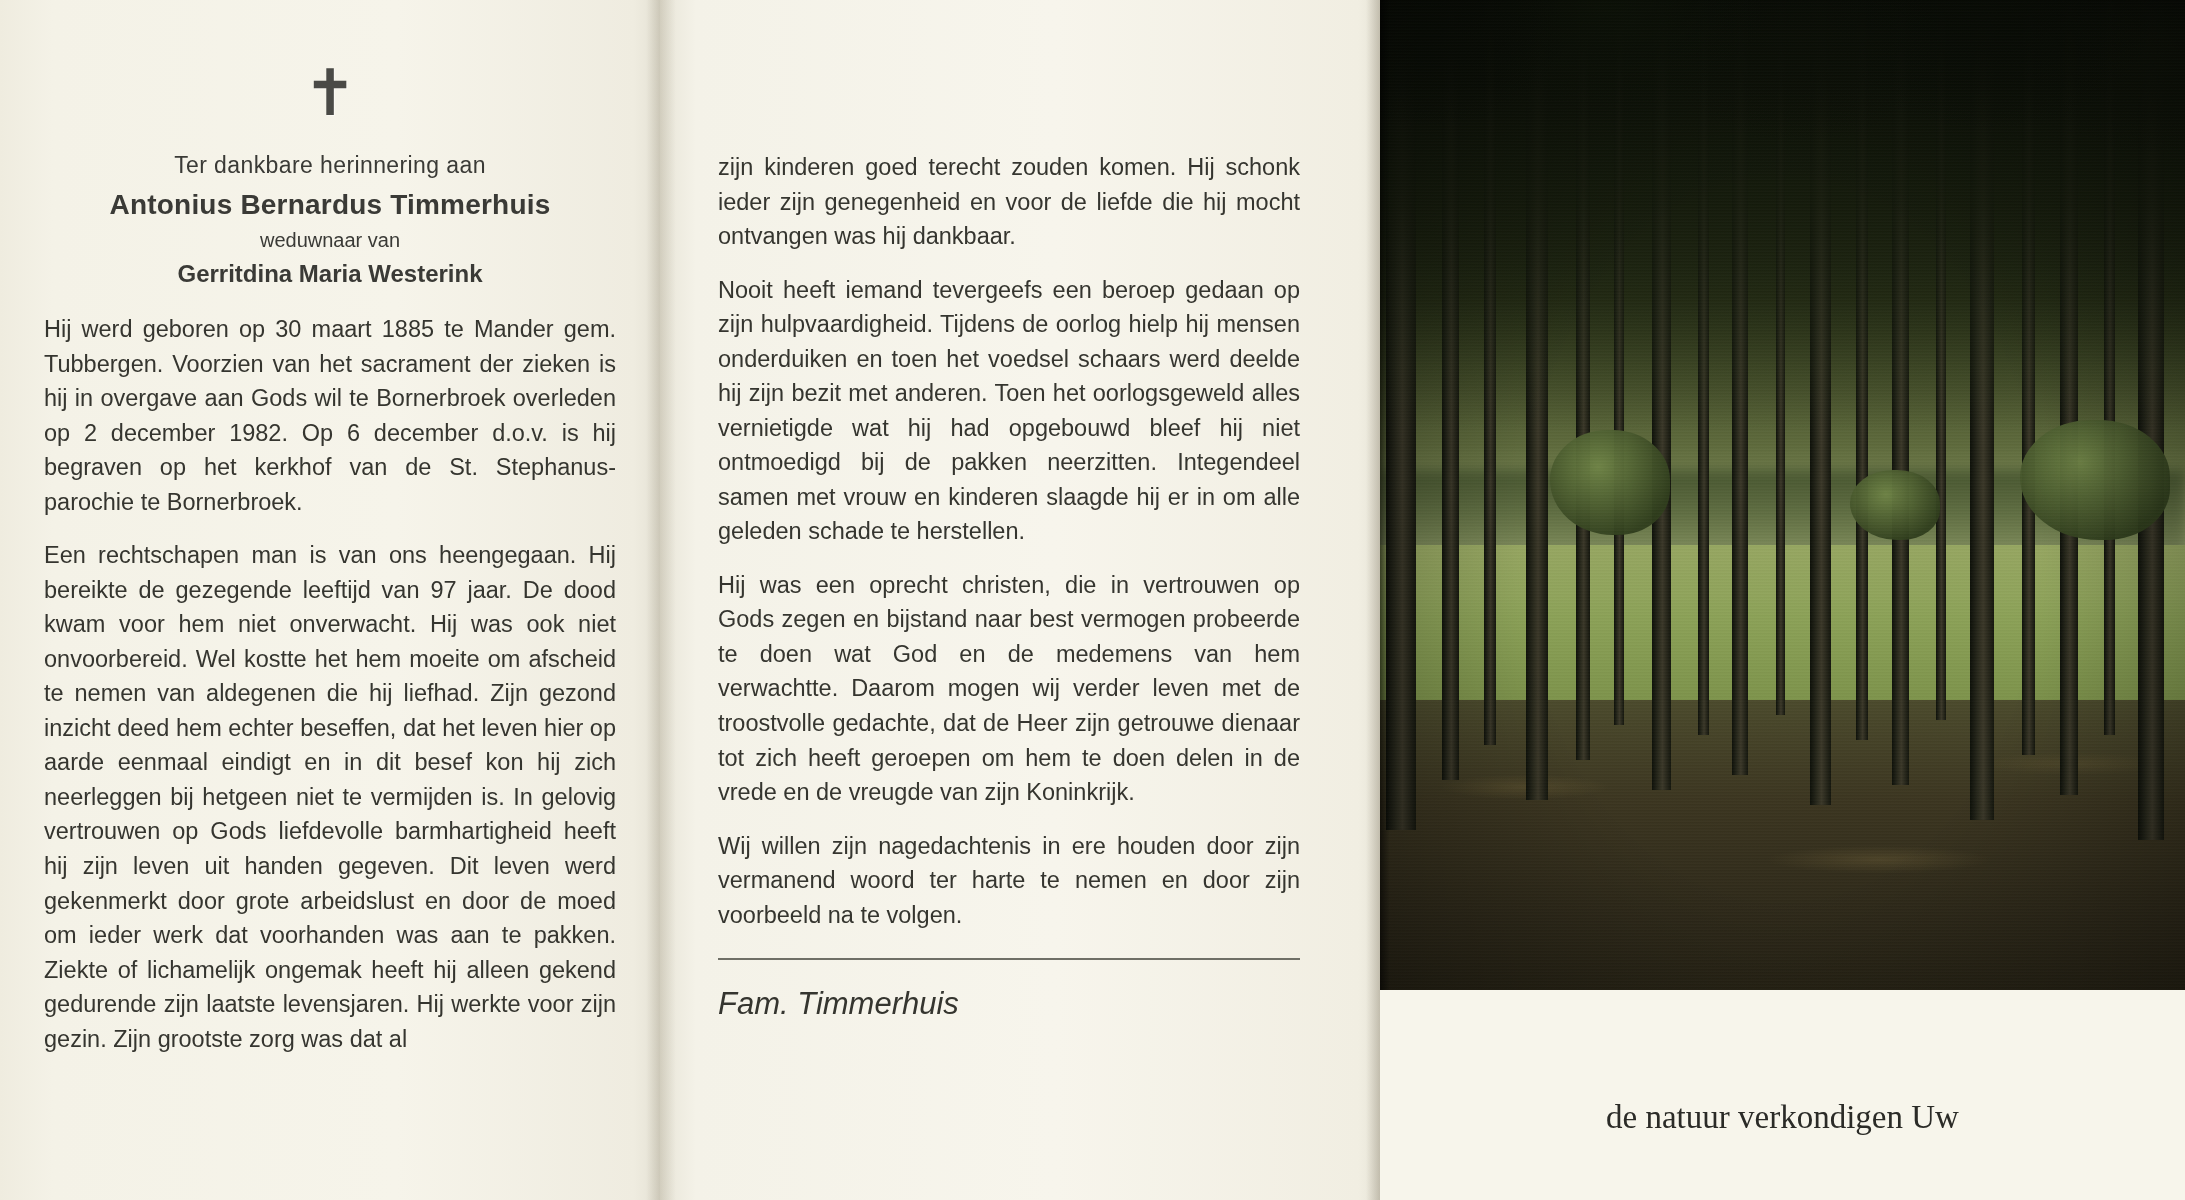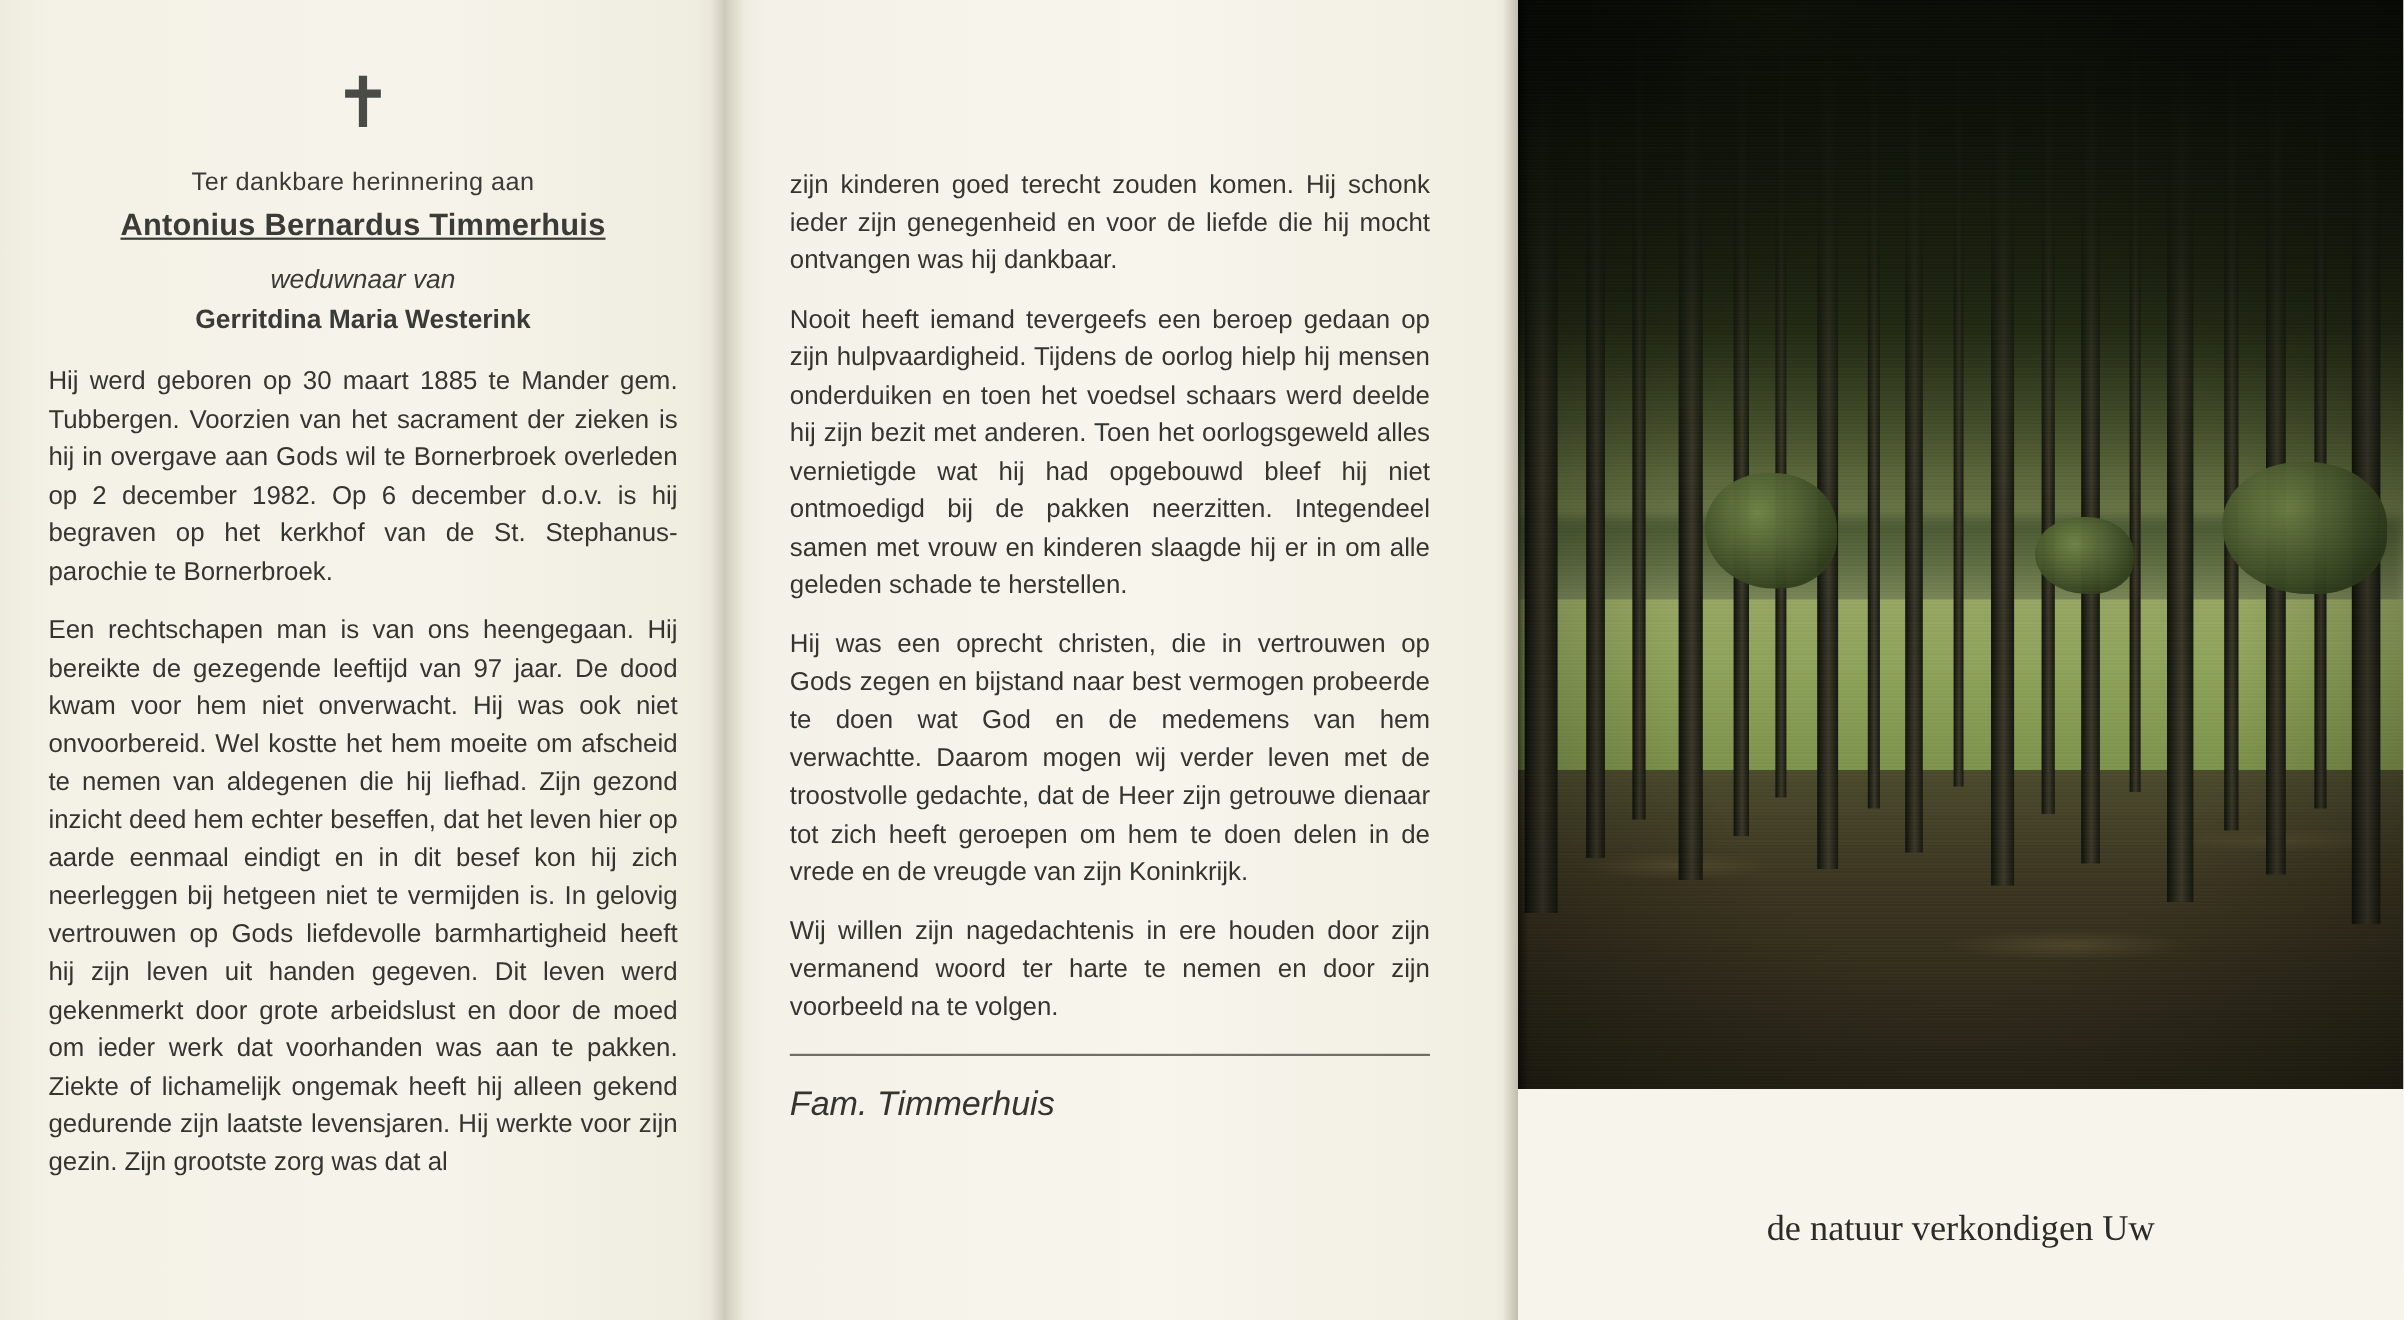--- a/index.html
+++ b/index.html
@@ -57,27 +57,25 @@
   }
   .hdr .l1 {
     font-size: 23px;
     letter-spacing: 0.4px;
     margin-bottom: 10px;
   }
   .hdr .l2 {
     font-size: 28px;
     font-weight: bold;
     letter-spacing: 0.2px;
-    margin-bottom: 20px;
-    text-decoration: underline;
+    margin-bottom: 8px;
   }
   .hdr .l3 {
-    font-size: 24px;
+    font-size: 20px;
     margin-bottom: 8px;
-    font-style: italic;
   }
   .hdr .l4 {
     font-size: 24px;
     font-weight: bold;
     margin-bottom: 24px;
   }
   .body-txt {
     font-size: 23.5px;
     line-height: 1.47;
     color: #35352f;

